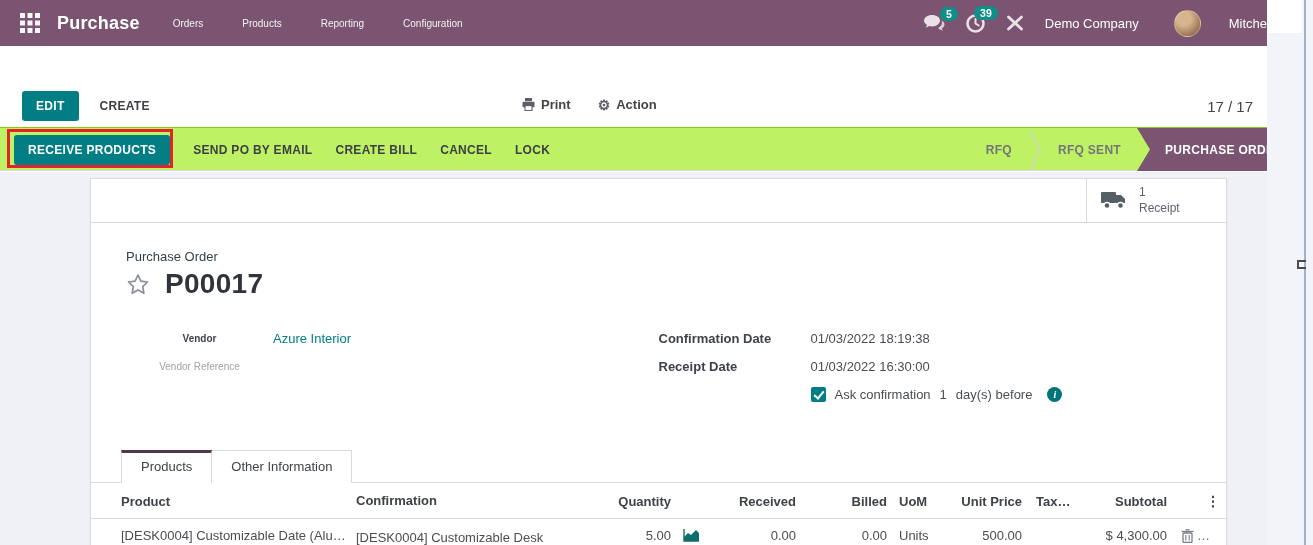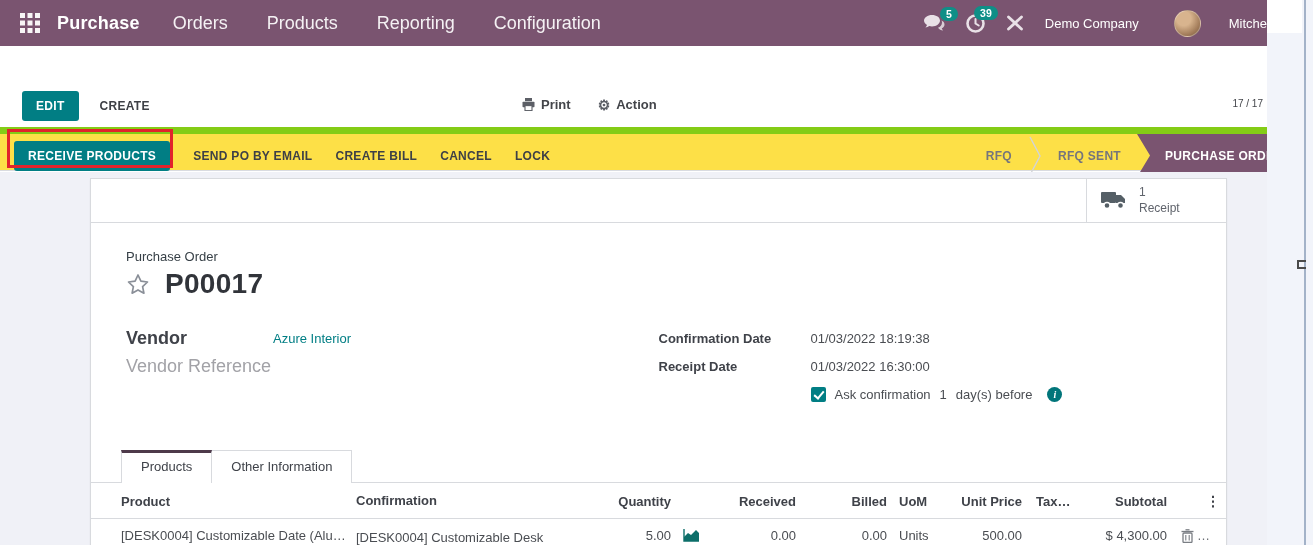--- a/index.html
+++ b/index.html
@@ -5,21 +5,21 @@
   * { margin:0; padding:0; box-sizing:border-box; }
   body { font-family:"Liberation Sans", sans-serif; background:#fff; }
   .screen { position:relative; width:1313px; height:545px; overflow:hidden; background:#fff; }
   .content { position:absolute; left:0; top:0; width:1267px; height:545px; overflow:hidden; background:#fff; }
 
   
   .navbar { position:absolute; left:0; top:0; width:1267px; height:46px; background:#7a5470;
             display:flex; align-items:center; color:#fff; }
   .apps-grid { margin-left:20px; width:20px; height:20px; cursor:pointer; }
   .brand { font-size:18px; font-weight:700; margin-left:17px; letter-spacing:.2px; cursor:pointer; }
-  .nav-menu { display:flex; gap:39px; margin-left:33px; font-size:18px; }
+  .nav-menu { display:flex; gap:39px; margin-left:33px; font-size:10px; }
   .nav-item { color:rgba(255,255,255,.92); cursor:pointer; }
   .nav-right { margin-left:auto; display:flex; align-items:center; gap:21px; }
   .icon-badge-wrap { position:relative; cursor:pointer; }
   .badge { position:absolute; top:-8px; right:-13px; background:#0f8f87; color:#fff; font-size:10.5px;
            font-weight:700; border-radius:10px; padding:2px 6px; line-height:1; }
   .company-name { font-size:13px; cursor:pointer; }
   .avatar { width:27px; height:27px; border-radius:50%; margin-left:14px;
             background:radial-gradient(circle at 35% 30%, #d8b48e 0 30%, #a07a58 70%, #6e5138 100%);
             border:1px solid rgba(255,255,255,.3); cursor:pointer; flex:none; }
   .user-name { font-size:13px; margin-left:7px; white-space:nowrap; cursor:pointer; }
@@ -32,25 +32,25 @@
   .cp-buttons { position:absolute; left:22px; top:45px; display:flex; align-items:center; gap:21px; }
   .btn-primary { background:#017e84; color:#fff; font-size:12px; font-weight:700; border:none;
                  padding:8px 14px; border-radius:3px; cursor:pointer; letter-spacing:.3px;
                  font-family:"Liberation Sans",sans-serif; }
   .btn-flat { background:none; border:none; color:#3e4046; font-size:12px; font-weight:700;
               cursor:pointer; letter-spacing:.3px; font-family:"Liberation Sans",sans-serif; }
   .cp-center { position:absolute; left:522px; top:51px; display:flex; gap:27px; align-items:center; }
   .cp-action-item { display:flex; align-items:center; gap:6px; font-size:13px; font-weight:600;
                     color:#43454a; cursor:pointer; }
   .gear-glyph { font-size:14px; color:#5c5f66; line-height:1; }
-  .pager { position:absolute; right:4px; top:52px; font-size:10px; color:#43454a; }
-
-  
-  .statusbar { position:absolute; left:0; top:127px; width:1267px; height:44px; background:#fde047;
-               border-top:7px solid #84cc16; border-bottom:1px solid #d9dbe0; }
+  .pager { position:absolute; right:14px; top:52px; font-size:15px; color:#43454a; }
+
+  
+  .statusbar { position:absolute; left:0; top:127px; width:1267px; height:44px; background:#bef264;
+               border-top:1px solid #84cc16; border-bottom:1px solid #d9dbe0; }
   .sb-left { position:absolute; left:14px; top:0; height:43px; display:flex; align-items:center; gap:23px; }
   .sb-right { position:absolute; right:0; top:0; height:43px; display:flex; align-items:stretch; }
   .sb-state { display:flex; align-items:center; padding:0 16px; font-size:12px; font-weight:600;
               color:#75757c; letter-spacing:.3px; cursor:pointer; }
   .sb-sep { align-self:center; }
   .sb-state-active { display:flex; align-items:center; background:#7a5470; color:#fff; font-size:12px;
                      font-weight:700; letter-spacing:.3px; padding:0 20px 0 28px; width:130px;
                      clip-path:polygon(0 0, 100% 0, 100% 100%, 0 100%, 13px 50%);
                      white-space:nowrap; cursor:pointer; }
   .annotation-box { position:absolute; left:7px; top:129px; width:166px; height:39px;
@@ -66,21 +66,21 @@
   .smart-btn-text { font-size:12px; color:#60646c; line-height:1.3; }
 
   .sheet-body { padding:26px 35px 0 35px; }
   .po-label { font-size:13px; color:#374047; }
   .po-title-row { display:flex; align-items:center; gap:15px; margin-top:4px; }
   .po-title { font-size:28px; font-weight:700; color:#31343a; letter-spacing:.3px; }
 
   .fields { display:flex; margin-top:30px; }
   .fields-col { width:50%; }
   .field-row { display:flex; align-items:center; height:16px; margin-bottom:12px; }
-  .f-label { width:147px; flex:none; font-size:18px; }
+  .f-label { width:147px; flex:none; font-size:10px;text-align:center; }
   .f-label-r { width:152px; flex:none; font-size:13px; }
   .lbl-bold { font-weight:700; color:#3f4249; }
   .lbl-muted { color:#a2a2a7; }
   .val-link { font-size:13px; color:#017e84; cursor:pointer; }
   .val { font-size:13px; color:#4a4d52; }
   .checkbox-row { display:flex; align-items:center; margin-left:152px; gap:9px; }
   .cb { width:15px; height:15px; background:#017e84; border-radius:2px; position:relative; flex:none; cursor:pointer; }
   .cb::after { content:""; position:absolute; left:5px; top:2px; width:4px; height:8px;
                border:solid #fff; border-width:0 2px 2px 0; transform:rotate(40deg); }
   .cb-text { font-size:13px; color:#4a4d52; }

